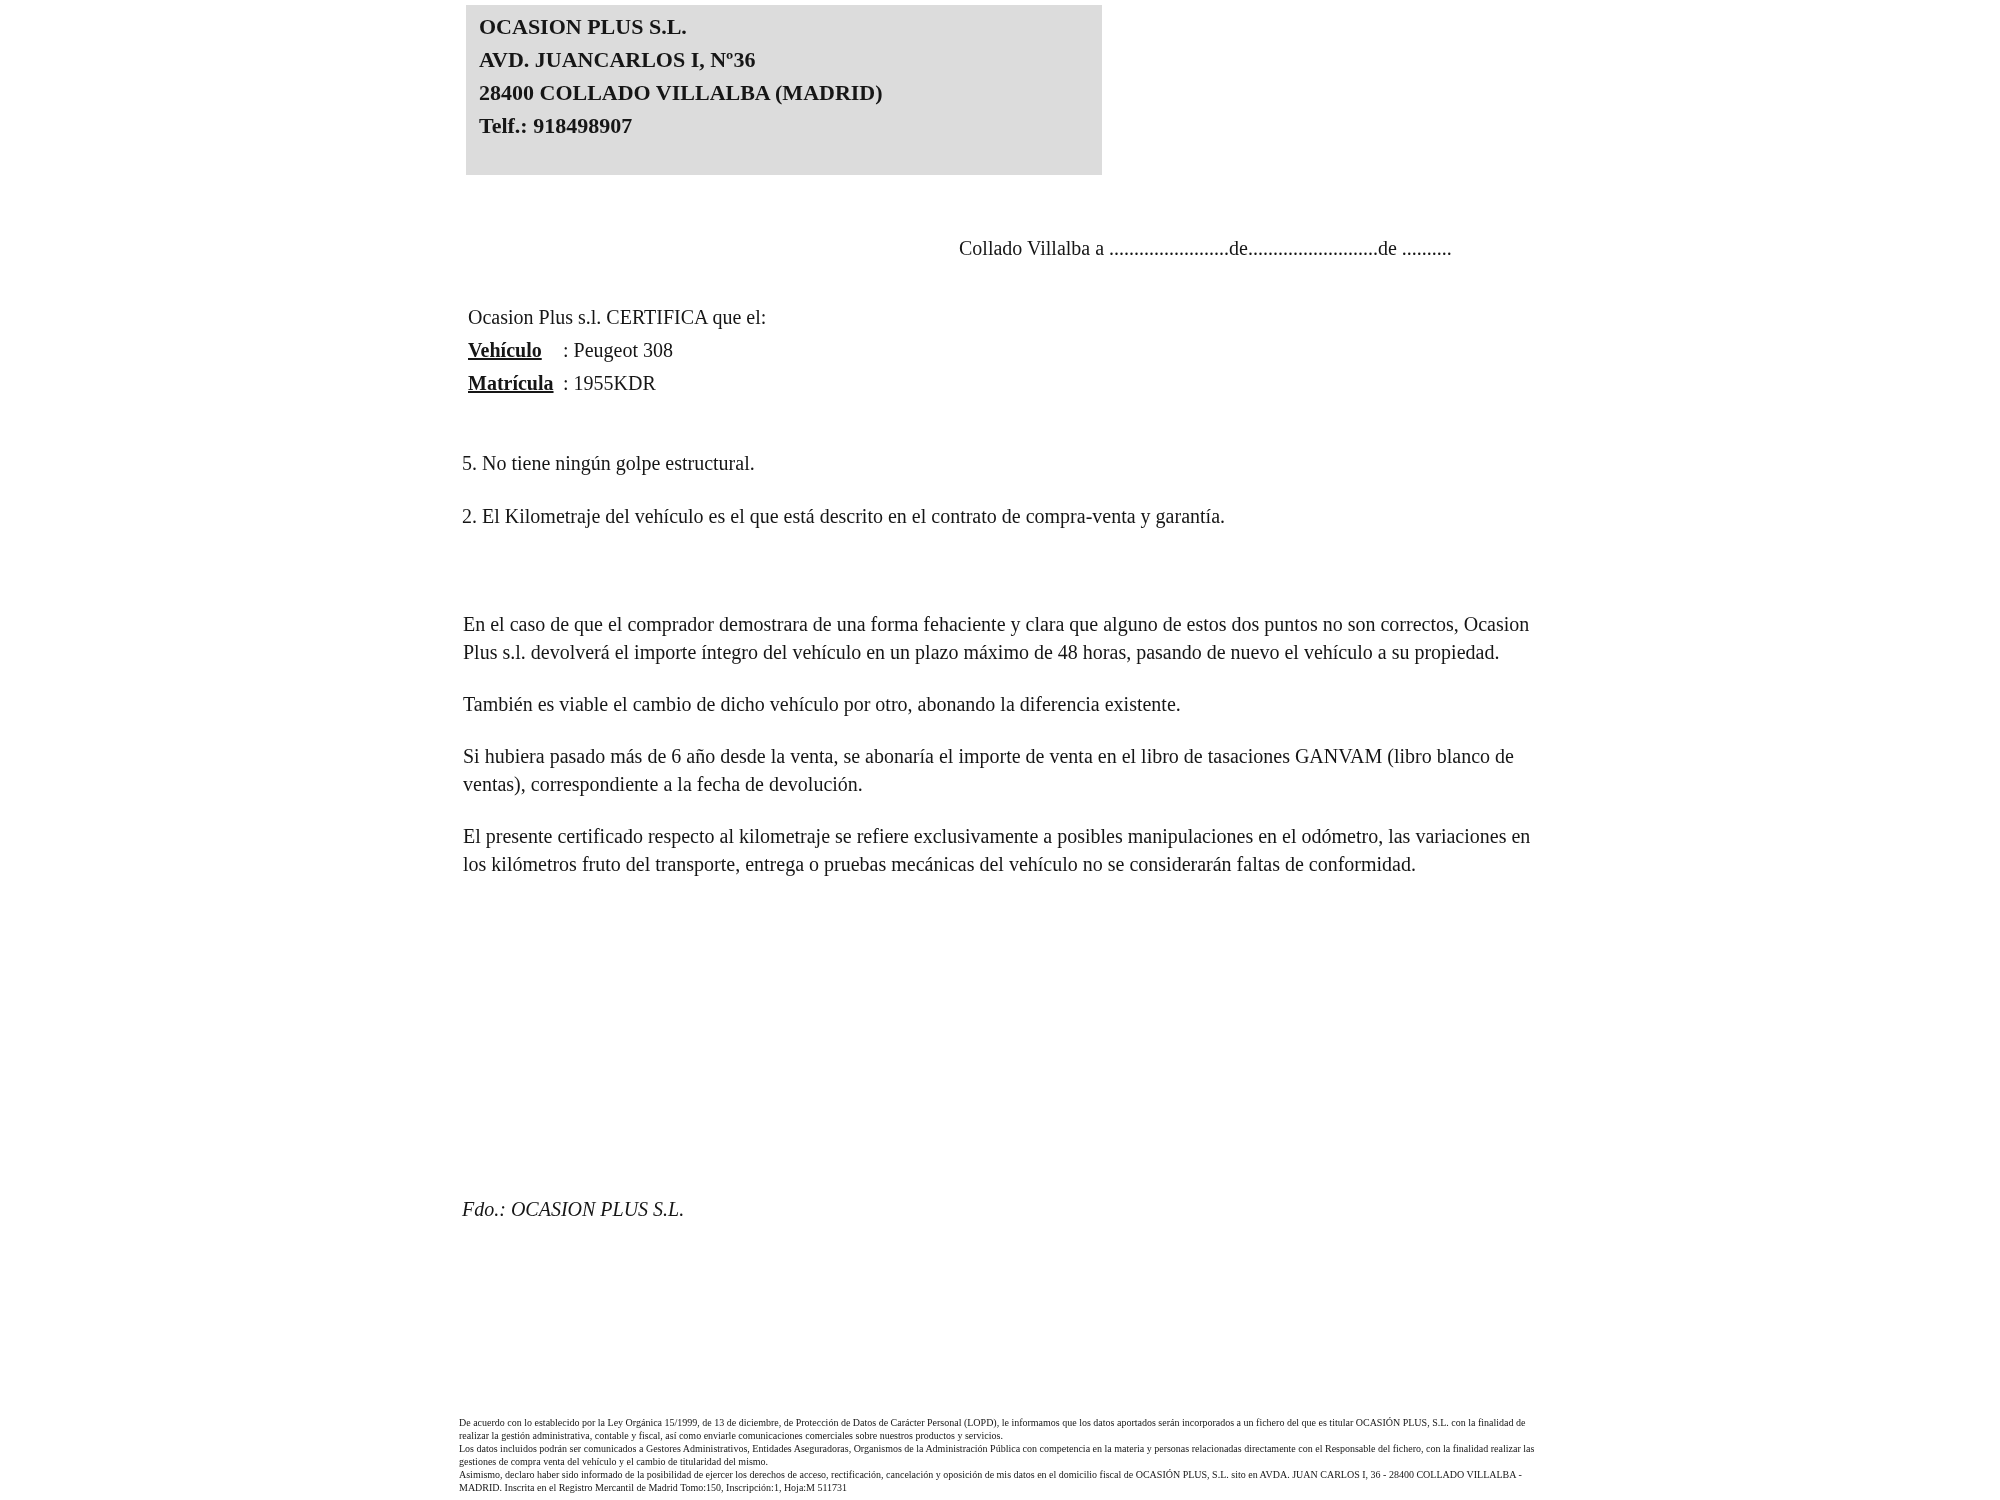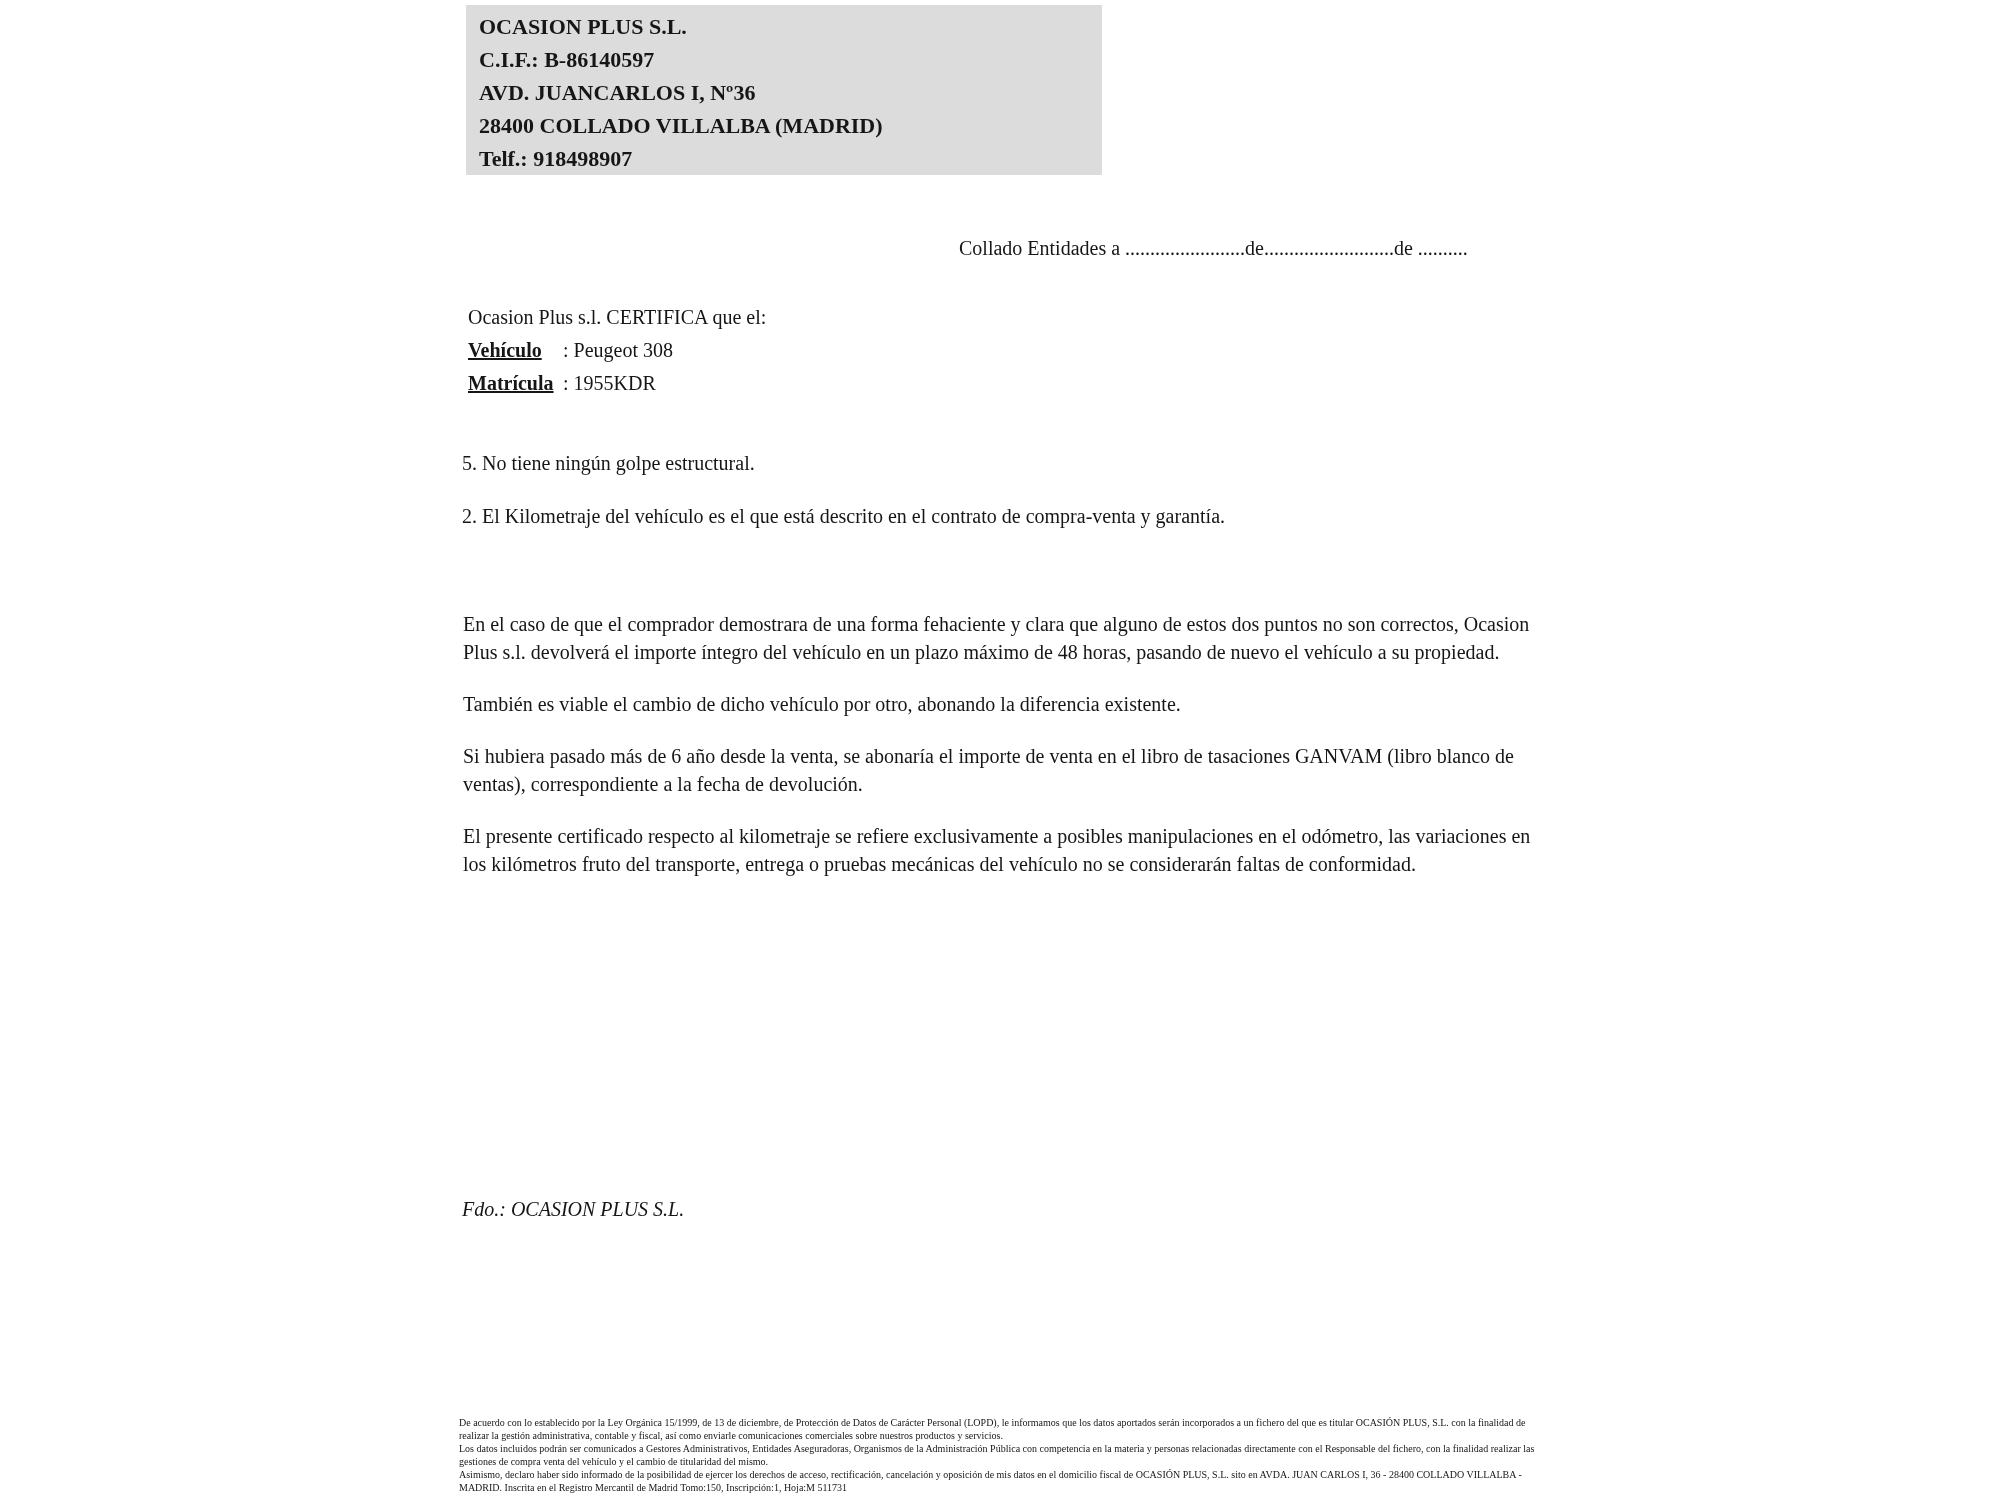--- a/index.html
+++ b/index.html
@@ -92,27 +92,26 @@
     margin: 0;
   }
 </style>
 </head>
 <body>
 
 <div class="page" style="color: rgb(22, 22, 22);">
 
   <div class="header-box" style="background: rgb(220, 220, 220);">
     <div>OCASION PLUS S.L.</div>
-    <div>C.I.F.: B-86140597</div>
     <div>AVD. JUANCARLOS I, Nº36</div>
     <div>28400 COLLADO VILLALBA (MADRID)</div>
     <div>Telf.: 918498907</div>
   </div>
 
-  <div class="date-line">Collado Entidades a ........................de..........................de ..........</div>
+  <div class="date-line">Collado Villalba a ........................de..........................de ..........</div>
 
   <div class="cert-block">
     <div>Ocasion Plus s.l. CERTIFICA que el:</div>
     <div class="cert-row">
       <span class="label">Vehículo</span><span>: Peugeot 308</span>
     </div>
     <div class="cert-row">
       <span class="label">Matrícula</span><span>: 1955KDR</span>
     </div>
   </div>

